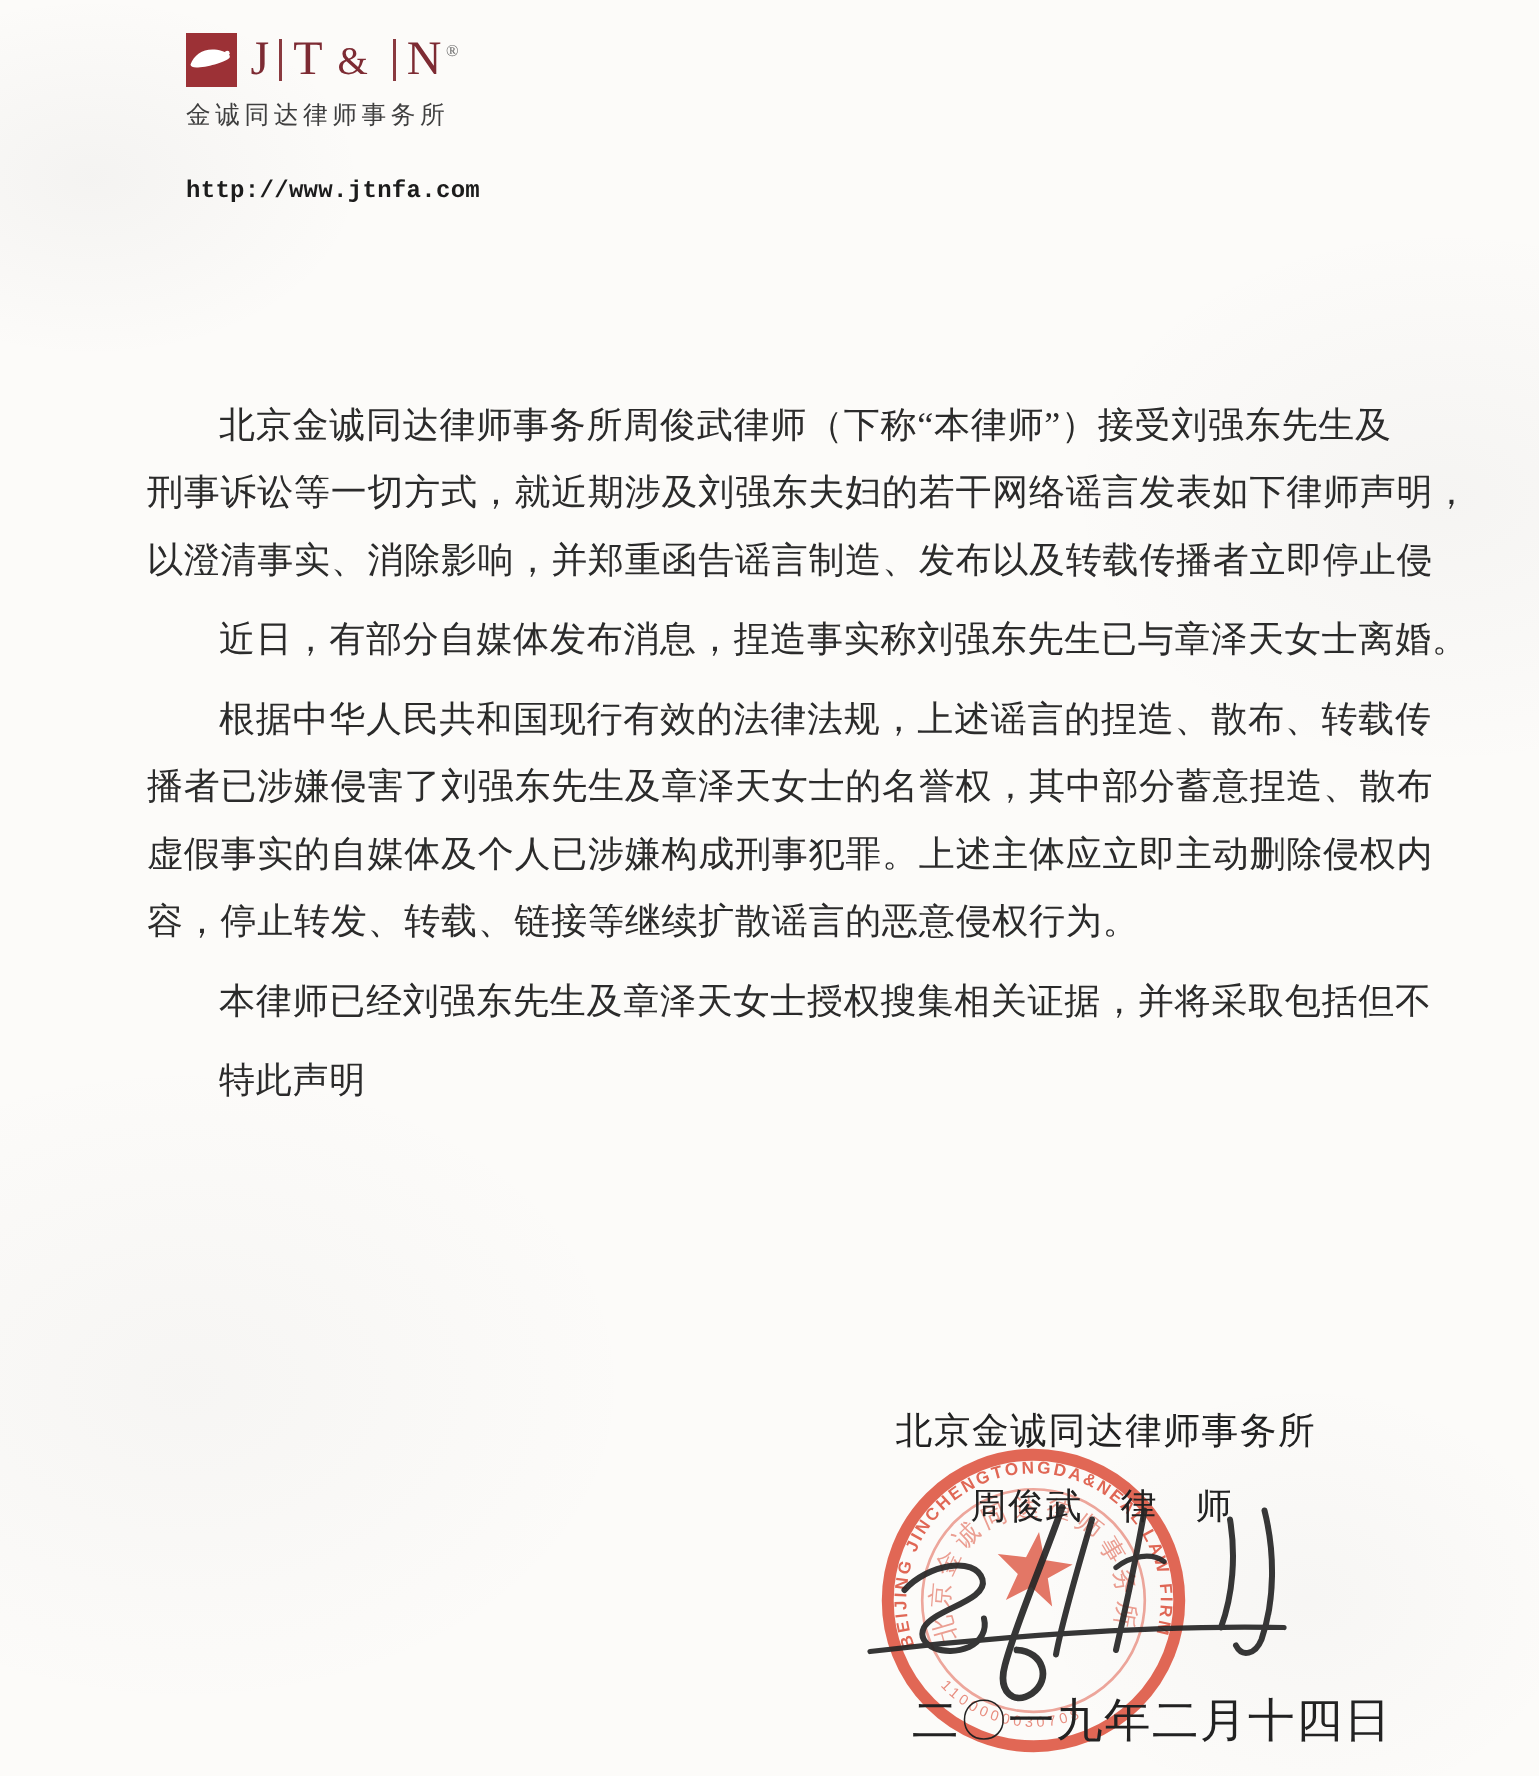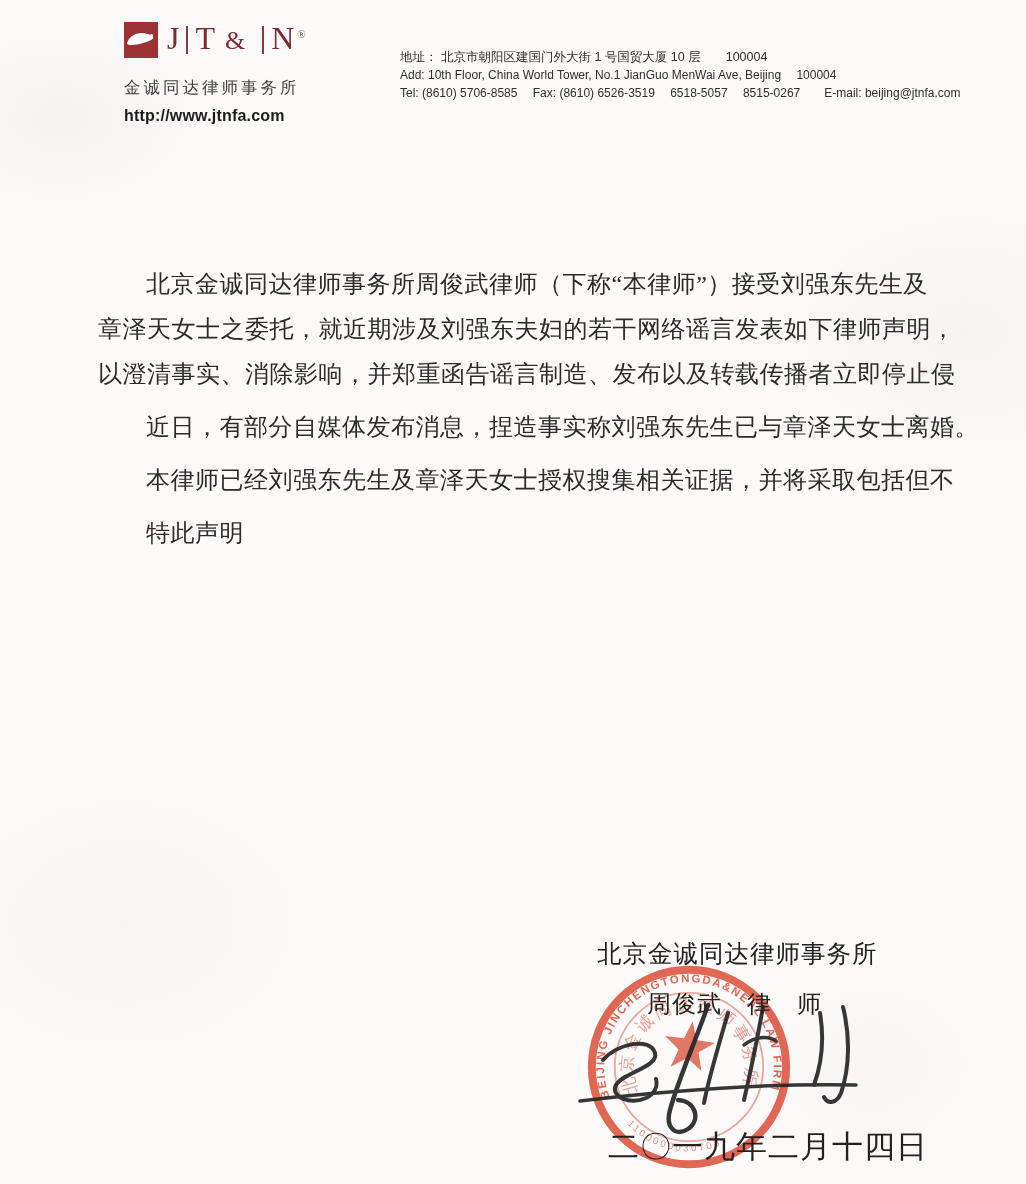--- a/index.html
+++ b/index.html
@@ -19,23 +19,23 @@
   .logo-block { position:absolute; left:124px; top:20px; }
   .logo-row { display:flex; align-items:flex-start; }
   .logo-mark { width:34px; height:36px; background:#9c3136; position:relative; flex:0 0 auto; margin-top:2px; }
   .logo-mark svg { position:absolute; left:0; top:0; }
   .logo-letters { display:flex; align-items:baseline; margin-left:9px;
     font-family:"Liberation Serif","DejaVu Serif",serif; color:#7d2b33; font-size:32px; line-height:36px; }
   .logo-letters .lw { font-weight:400; }
   .logo-letters .bar { display:inline-block; width:2px; height:28px; background:#8a3a40; margin:0 7px; align-self:center; }
   .logo-letters .amp { font-size:26px; margin:0 10px; }
   .logo-letters .reg { font-size:11px; color:#666; align-self:flex-start; margin-left:3px; margin-top:-4px; }
-  .logo-cn { margin-top:18px; font-family:"Liberation Sans","DejaVu Sans",sans-serif;
+  .logo-cn { margin-top:7px; font-family:"Liberation Sans","DejaVu Sans",sans-serif;
     font-size:16.5px; letter-spacing:3px; color:#3f3f3f; }
-  .logo-url { margin-top:8px; font-family:Liberation Sans, sans-serif;
+  .logo-url { margin-top:30px; font-family:Liberation Mono, monospace;
     font-size:16px; font-weight:bold; color:#1c1c1c; letter-spacing:0.2px; }
   .address-block { position:absolute; left:400px; top:48px;
     font-family:"Liberation Sans","DejaVu Sans",sans-serif; color:#2e2e2e; }
   .addr-line { height:18px; line-height:18px; white-space:nowrap; }
   .addr-cn { font-size:12.5px; }
   .addr-en, .addr-tel { font-size:12px; }
   
   .doc-title { position:absolute; top:178px; left:0; width:100%; text-align:center;
     font-size:31px; font-weight:bold; color:#1f1f1f; letter-spacing:13px; }
   
@@ -70,35 +70,36 @@
         <span class="amp">&amp;</span>
         <span class="bar"></span>
         <span class="lw">N</span>
         <span class="reg">®</span>
       </div>
     </div>
     <div class="logo-cn">金诚同达律师事务所</div>
     <div class="logo-url">http://www.jtnfa.com</div>
   </div>
 
-  <div class="address-block">
-    <div class="addr-line addr-cn">地址： 北京市朝阳区建国门外大街 1 号国贸大厦 10 层　　100004</div>
-    <div class="addr-line addr-en">Add: 10th Floor, China World Tower, No.1 JianGuo MenWai Ave, Beijing　 100004</div>
-    <div class="addr-line addr-tel">Tel: (8610) 5706-8585　 Fax: (8610) 6526-3519　 6518-5057　 8515-0267　　E-mail: beijing@jtnfa.com</div>
-  </div>
 
 
   <div class="body-text">
     <div class="para">
       <div class="line indent">北京金诚同达律师事务所周俊武律师（下称“本律师”）接受刘强东先生及</div>
-      <div class="line">章泽天女士之委托，就近期涉及刘强东夫妇的若干网络谣言发表如下律师声明，</div>
+      <div class="line">刑事诉讼等一切方式，就近期涉及刘强东夫妇的若干网络谣言发表如下律师声明，</div>
       <div class="line">以澄清事实、消除影响，并郑重函告谣言制造、发布以及转载传播者立即停止侵</div>
     </div>
     <div class="para">
       <div class="line indent">近日，有部分自媒体发布消息，捏造事实称刘强东先生已与章泽天女士离婚。</div>
+    </div>
+    <div class="para">
+      <div class="line indent">根据中华人民共和国现行有效的法律法规，上述谣言的捏造、散布、转载传</div>
+      <div class="line">播者已涉嫌侵害了刘强东先生及章泽天女士的名誉权，其中部分蓄意捏造、散布</div>
+      <div class="line">虚假事实的自媒体及个人已涉嫌构成刑事犯罪。上述主体应立即主动删除侵权内</div>
+      <div class="line">容，停止转发、转载、链接等继续扩散谣言的恶意侵权行为。</div>
     </div>
     <div class="para">
       <div class="line indent">本律师已经刘强东先生及章泽天女士授权搜集相关证据，并将采取包括但不</div>
     </div>
     <div class="para">
       <div class="line indent">特此声明</div>
     </div>
   </div>
 
   <div class="sig-firm">北京金诚同达律师事务所</div>

